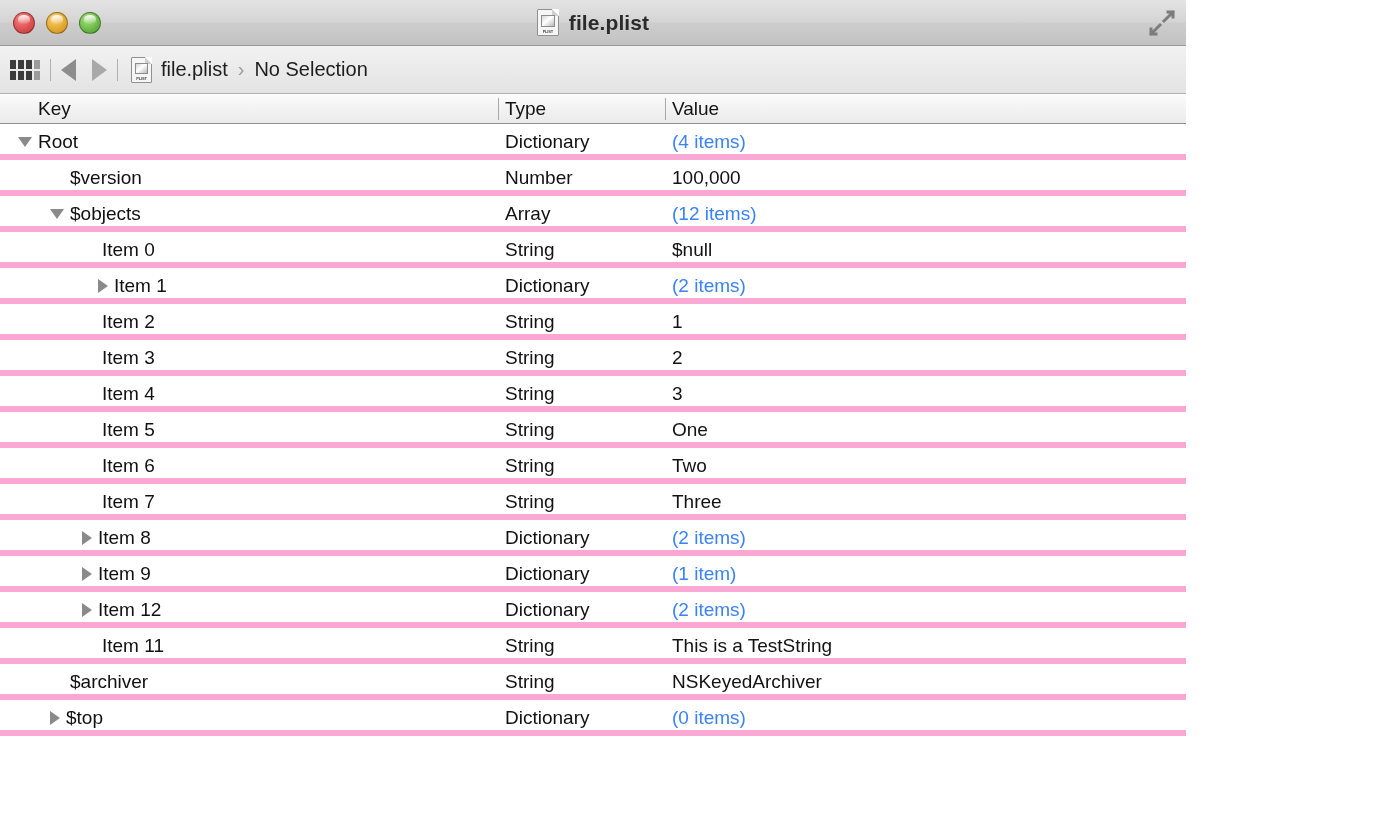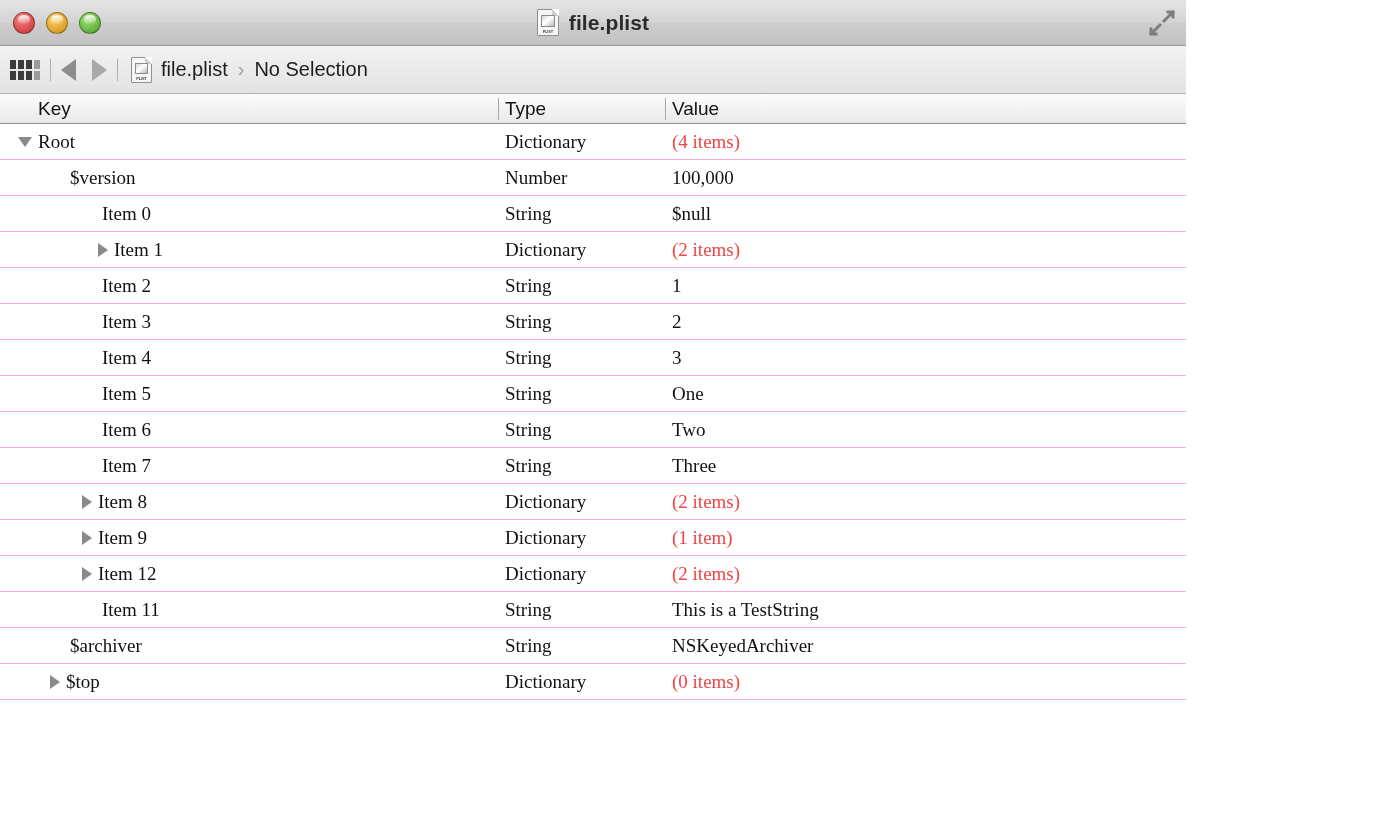--- a/index.html
+++ b/index.html
@@ -229,40 +229,39 @@
 
   .tbody {
     flex: 1 1 auto;
     position: relative;
     background: #ffffff;
   }
 
   .row {
     height: 36px;
     position: relative;
-    border-bottom: 1px solid #f9a8d4;
+    border-bottom: 6px solid #f9a8d4;
     display: block;
     background: #ffffff;
-    font-family: Liberation Serif, serif;
   }
 
   .cell {
     position: absolute;
     top: 0;
     height: 35px;
     line-height: 35px;
     font-size: 19px;
     color: #121212;
     white-space: nowrap;
   }
 
   .cell-key   { left: 0; }
   .cell-type  { left: 505px; }
   .cell-value { left: 672px; }
-  .cell-value.muted { color: #ef4444; }
+  .cell-value.muted { color: #3b82f6; }
 
   .key-inner {
     display: flex;
     align-items: center;
     height: 35px;
   }
 
   .tri {
     width: 0; height: 0;
     margin-right: 6px;
@@ -363,20 +362,30 @@
           <div class="cell cell-key" style="left: 50px;">
             <div class="key-inner">
               <span class="tri none"></span>
               <span class="key-label">$version</span>
             </div>
           </div>
           <div class="cell cell-type">Number</div>
           <div class="cell cell-value">100,000</div>
         </div>
         <div class="row">
+          <div class="cell cell-key" style="left: 50px;">
+            <div class="key-inner">
+              <span class="tri open"></span>
+              <span class="key-label">$objects</span>
+            </div>
+          </div>
+          <div class="cell cell-type">Array</div>
+          <div class="cell cell-value muted">(12 items)</div>
+        </div>
+        <div class="row">
           <div class="cell cell-key" style="left: 82px;">
             <div class="key-inner">
               <span class="tri none"></span>
               <span class="key-label">Item 0</span>
             </div>
           </div>
           <div class="cell cell-type">String</div>
           <div class="cell cell-value">$null</div>
         </div>
         <div class="row">

